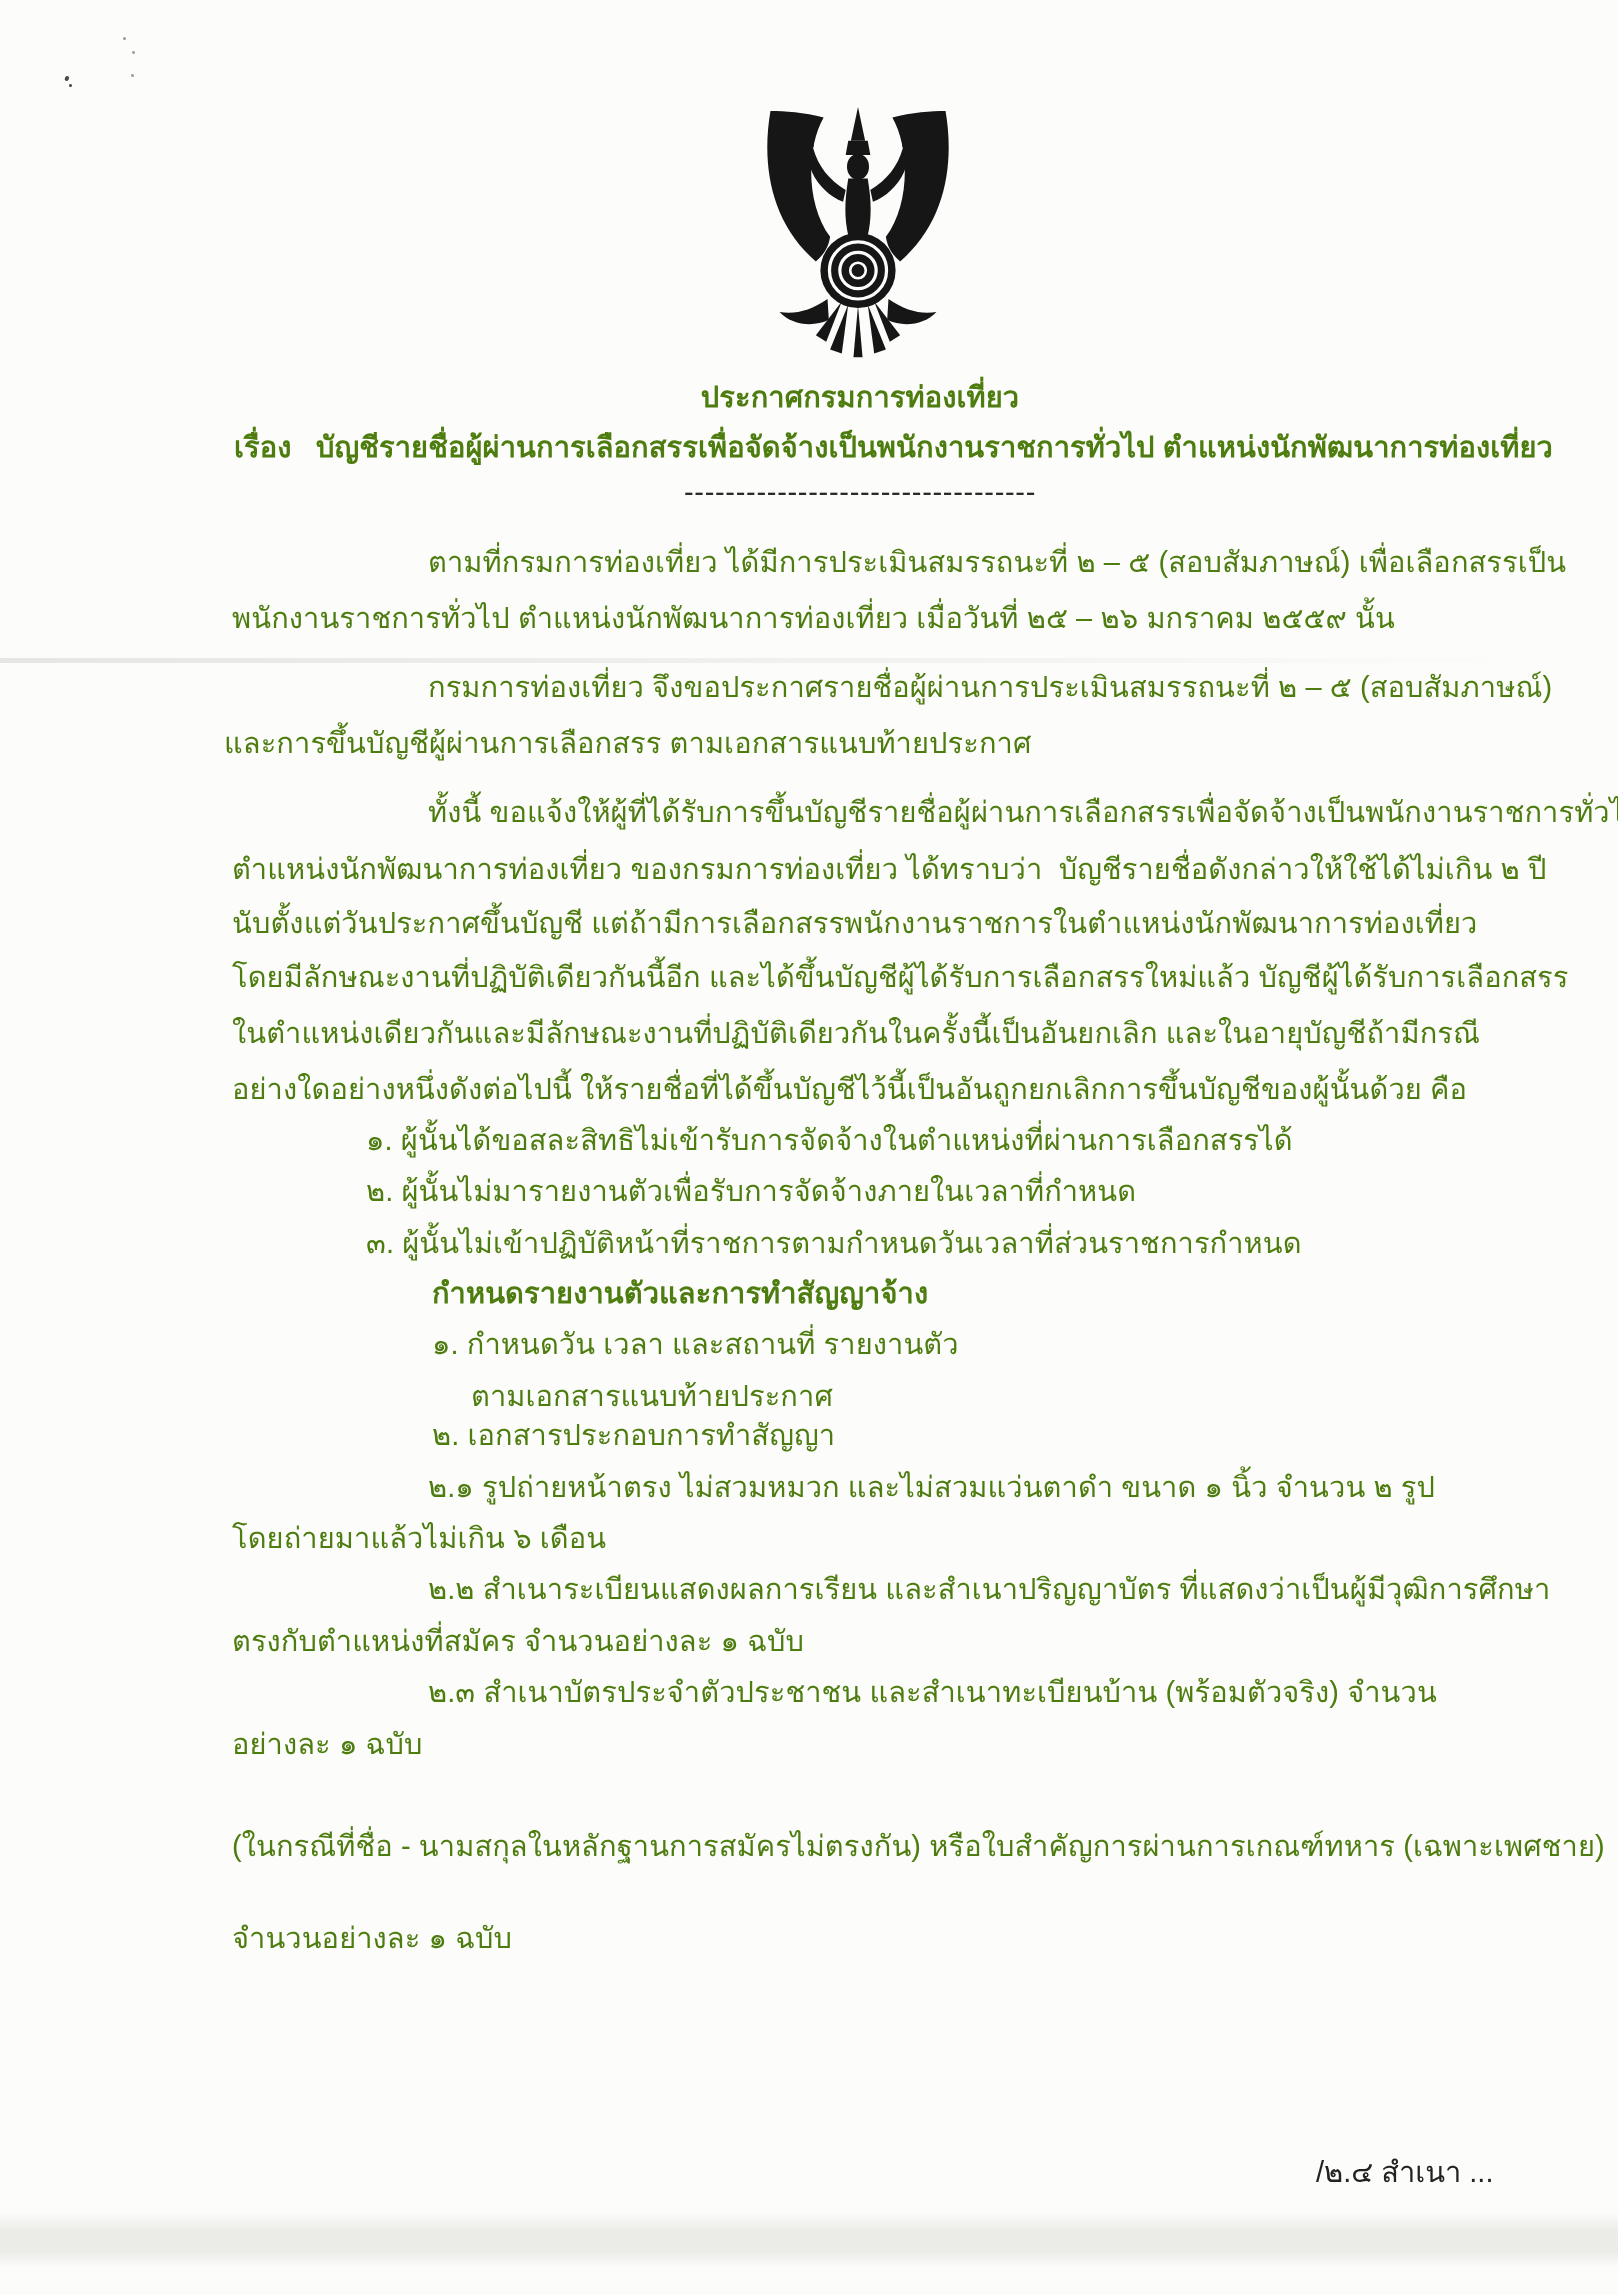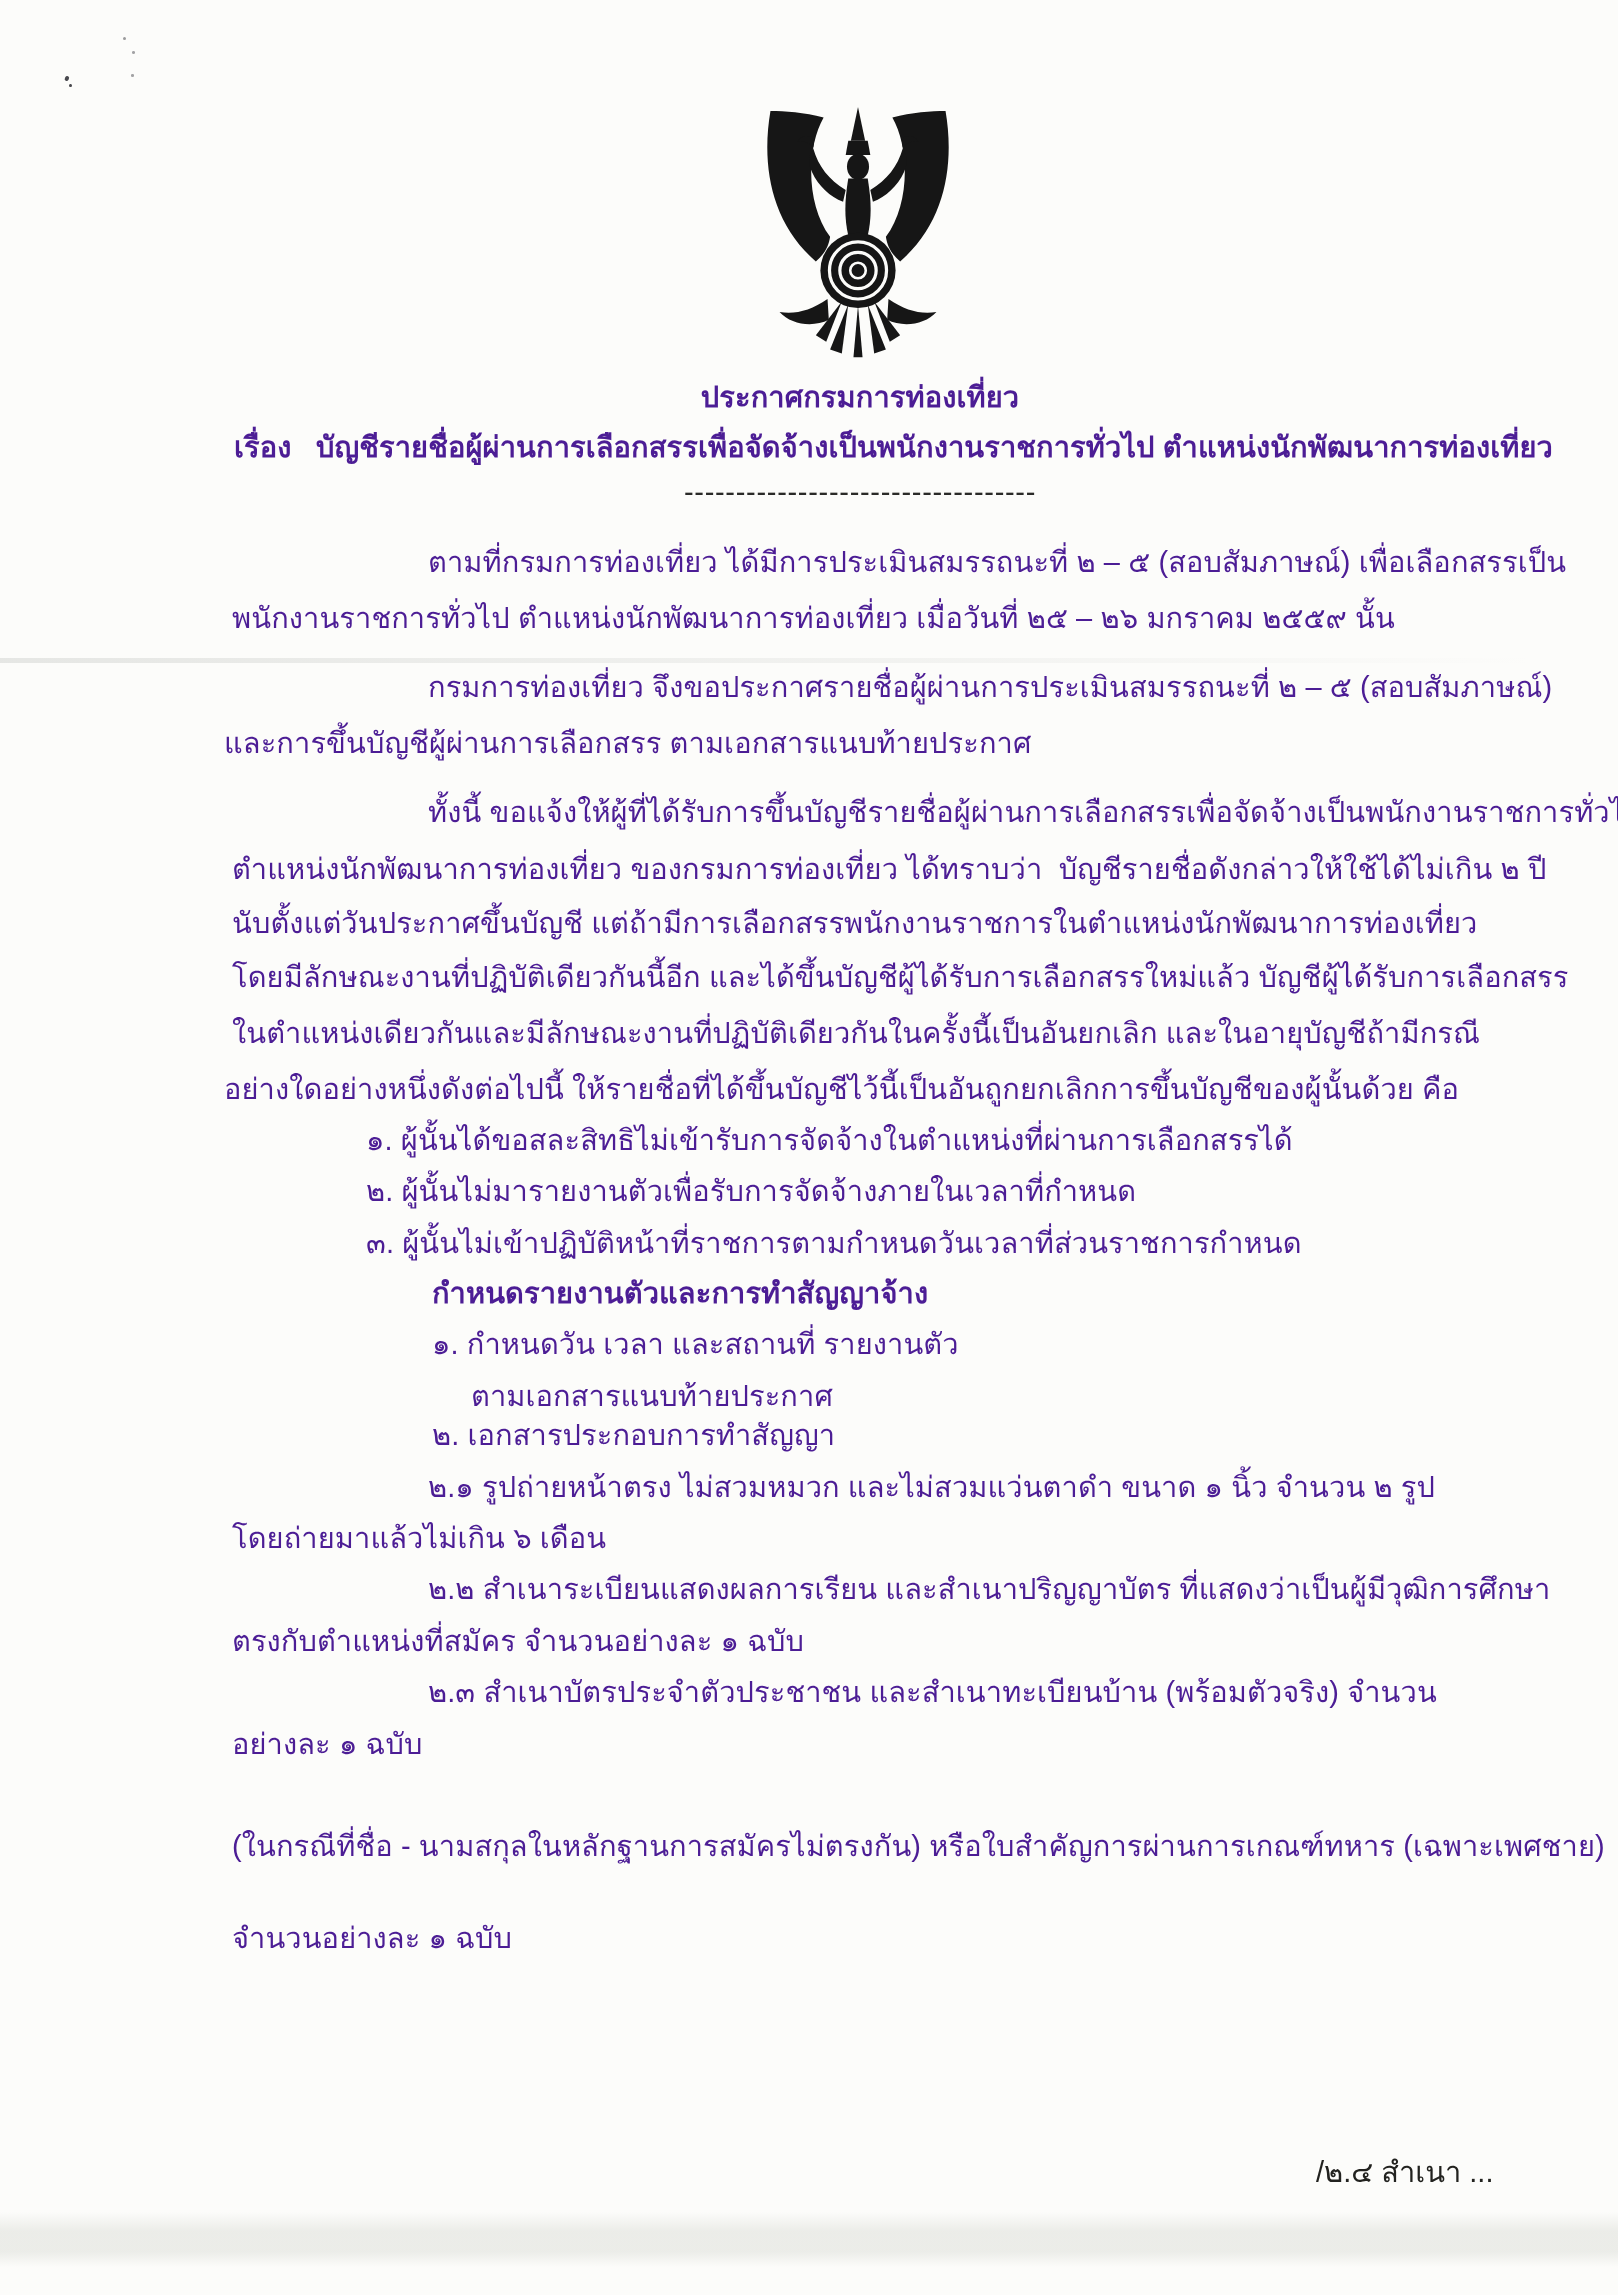--- a/index.html
+++ b/index.html
@@ -9,21 +9,21 @@
     background:#fcfcfa;
     overflow:hidden;
     font-family:"Liberation Sans","DejaVu Sans",sans-serif;
     color:#212121;
   }
   .line{
     position:absolute;
     white-space:pre;
     font-size:29px;
     line-height:40px;
-    color:#4c1d95;
+    color:#4d7c0f;
     letter-spacing:0.1px;
   }
   .center{left:234px;width:1252px;text-align:center;}
   .bold{font-weight:700;}
   .semibold{font-weight:600;}
   .sep{letter-spacing:0.7px;color:#2a2a28;}
   .footer-mark{position:absolute;font-size:29px;white-space:pre;color:#22221f;}
   
   .emblem{position:absolute;left:751px;top:105px;width:214px;height:257px;}
   .emblem svg{width:100%;height:100%;}
@@ -102,21 +102,21 @@
 
   <div class="line" style="top:542px;left:428px;">ตามที่กรมการท่องเที่ยว ได้มีการประเมินสมรรถนะที่ ๒ – ๕ (สอบสัมภาษณ์) เพื่อเลือกสรรเป็น</div>
   <div class="line" style="top:598px;left:232px;">พนักงานราชการทั่วไป ตำแหน่งนักพัฒนาการท่องเที่ยว เมื่อวันที่ ๒๕ – ๒๖ มกราคม ๒๕๕๙ นั้น</div>
   <div class="line" style="top:667px;left:428px;">กรมการท่องเที่ยว จึงขอประกาศรายชื่อผู้ผ่านการประเมินสมรรถนะที่ ๒ – ๕ (สอบสัมภาษณ์)</div>
   <div class="line" style="top:723px;left:224px;">และการขึ้นบัญชีผู้ผ่านการเลือกสรร ตามเอกสารแนบท้ายประกาศ</div>
   <div class="line" style="top:792px;left:428px;">ทั้งนี้ ขอแจ้งให้ผู้ที่ได้รับการขึ้นบัญชีรายชื่อผู้ผ่านการเลือกสรรเพื่อจัดจ้างเป็นพนักงานราชการทั่วไป</div>
   <div class="line" style="top:849px;left:232px;">ตำแหน่งนักพัฒนาการท่องเที่ยว ของกรมการท่องเที่ยว ได้ทราบว่า  บัญชีรายชื่อดังกล่าวให้ใช้ได้ไม่เกิน ๒ ปี</div>
   <div class="line" style="top:903px;left:232px;">นับตั้งแต่วันประกาศขึ้นบัญชี แต่ถ้ามีการเลือกสรรพนักงานราชการในตำแหน่งนักพัฒนาการท่องเที่ยว</div>
   <div class="line" style="top:957px;left:232px;">โดยมีลักษณะงานที่ปฏิบัติเดียวกันนี้อีก และได้ขึ้นบัญชีผู้ได้รับการเลือกสรรใหม่แล้ว บัญชีผู้ได้รับการเลือกสรร</div>
   <div class="line" style="top:1013px;left:232px;">ในตำแหน่งเดียวกันและมีลักษณะงานที่ปฏิบัติเดียวกันในครั้งนี้เป็นอันยกเลิก และในอายุบัญชีถ้ามีกรณี</div>
-  <div class="line" style="top:1069px;left:224px;">อย่างใดอย่างหนึ่งดังต่อไปนี้ ให้รายชื่อที่ได้ขึ้นบัญชีไว้นี้เป็นอันถูกยกเลิกการขึ้นบัญชีของผู้นั้นด้วย คือ</div>
+  <div class="line" style="top:1069px;left:232px;">อย่างใดอย่างหนึ่งดังต่อไปนี้ ให้รายชื่อที่ได้ขึ้นบัญชีไว้นี้เป็นอันถูกยกเลิกการขึ้นบัญชีของผู้นั้นด้วย คือ</div>
 
   <div class="line" style="top:1120px;left:366px;">๑. ผู้นั้นได้ขอสละสิทธิไม่เข้ารับการจัดจ้างในตำแหน่งที่ผ่านการเลือกสรรได้</div>
   <div class="line" style="top:1171px;left:366px;">๒. ผู้นั้นไม่มารายงานตัวเพื่อรับการจัดจ้างภายในเวลาที่กำหนด</div>
   <div class="line" style="top:1223px;left:366px;">๓. ผู้นั้นไม่เข้าปฏิบัติหน้าที่ราชการตามกำหนดวันเวลาที่ส่วนราชการกำหนด</div>
 
   <div class="line bold" style="top:1273px;left:432px;">กำหนดรายงานตัวและการทำสัญญาจ้าง</div>
 
   <div class="line" style="top:1324px;left:432px;">๑. กำหนดวัน เวลา และสถานที่ รายงานตัว</div>
   <div class="line" style="top:1376px;left:471px;">ตามเอกสารแนบท้ายประกาศ</div>
   <div class="line" style="top:1415px;left:432px;">๒. เอกสารประกอบการทำสัญญา</div>

